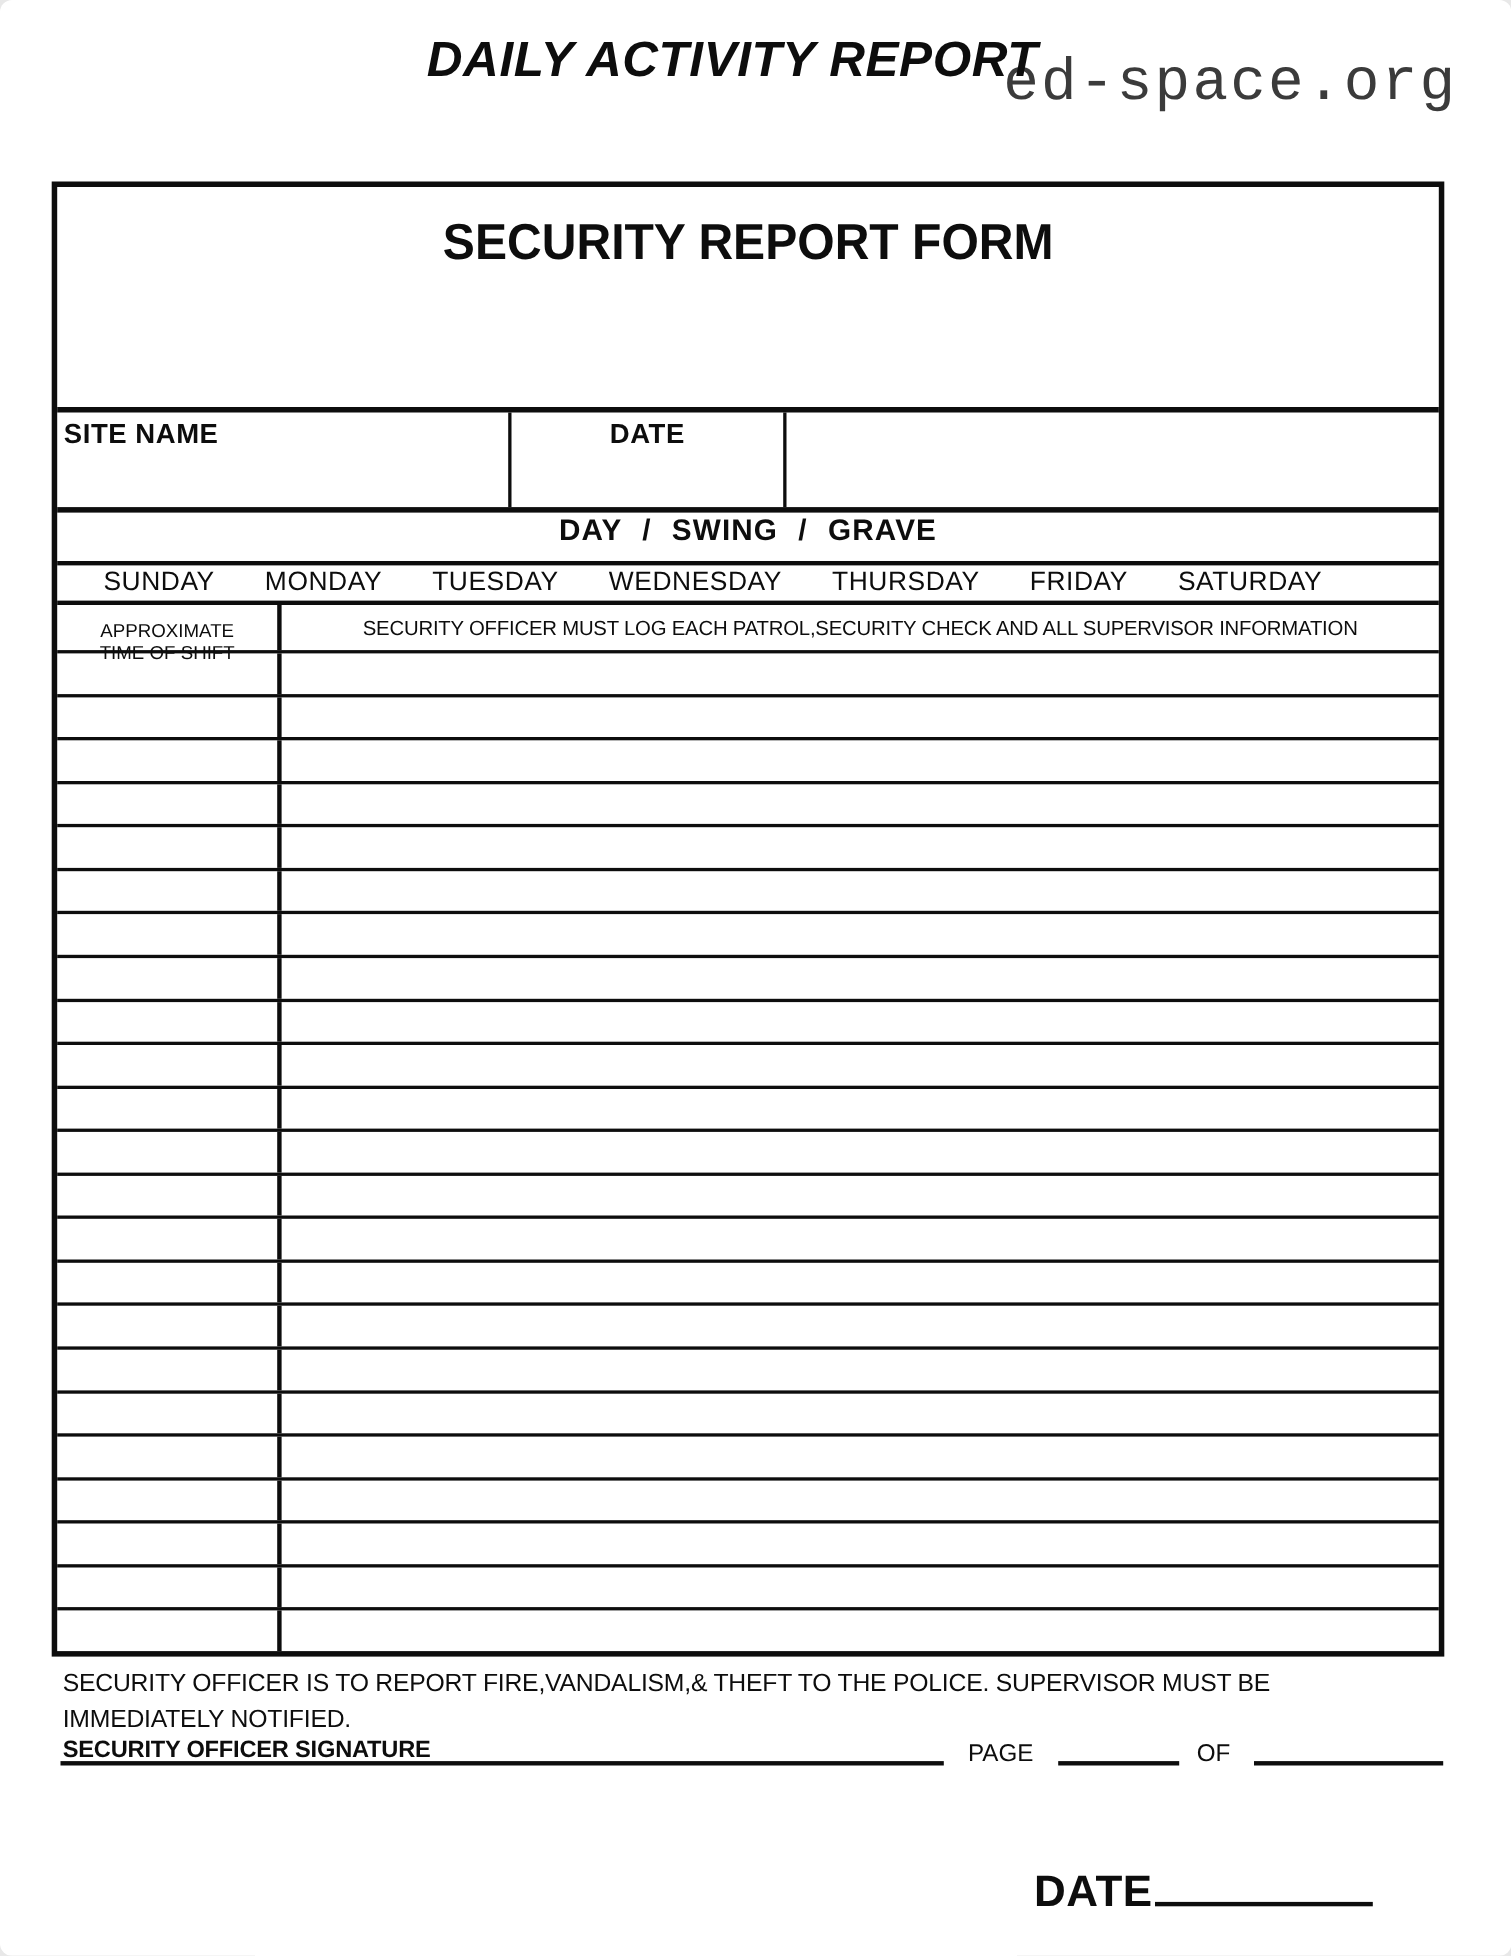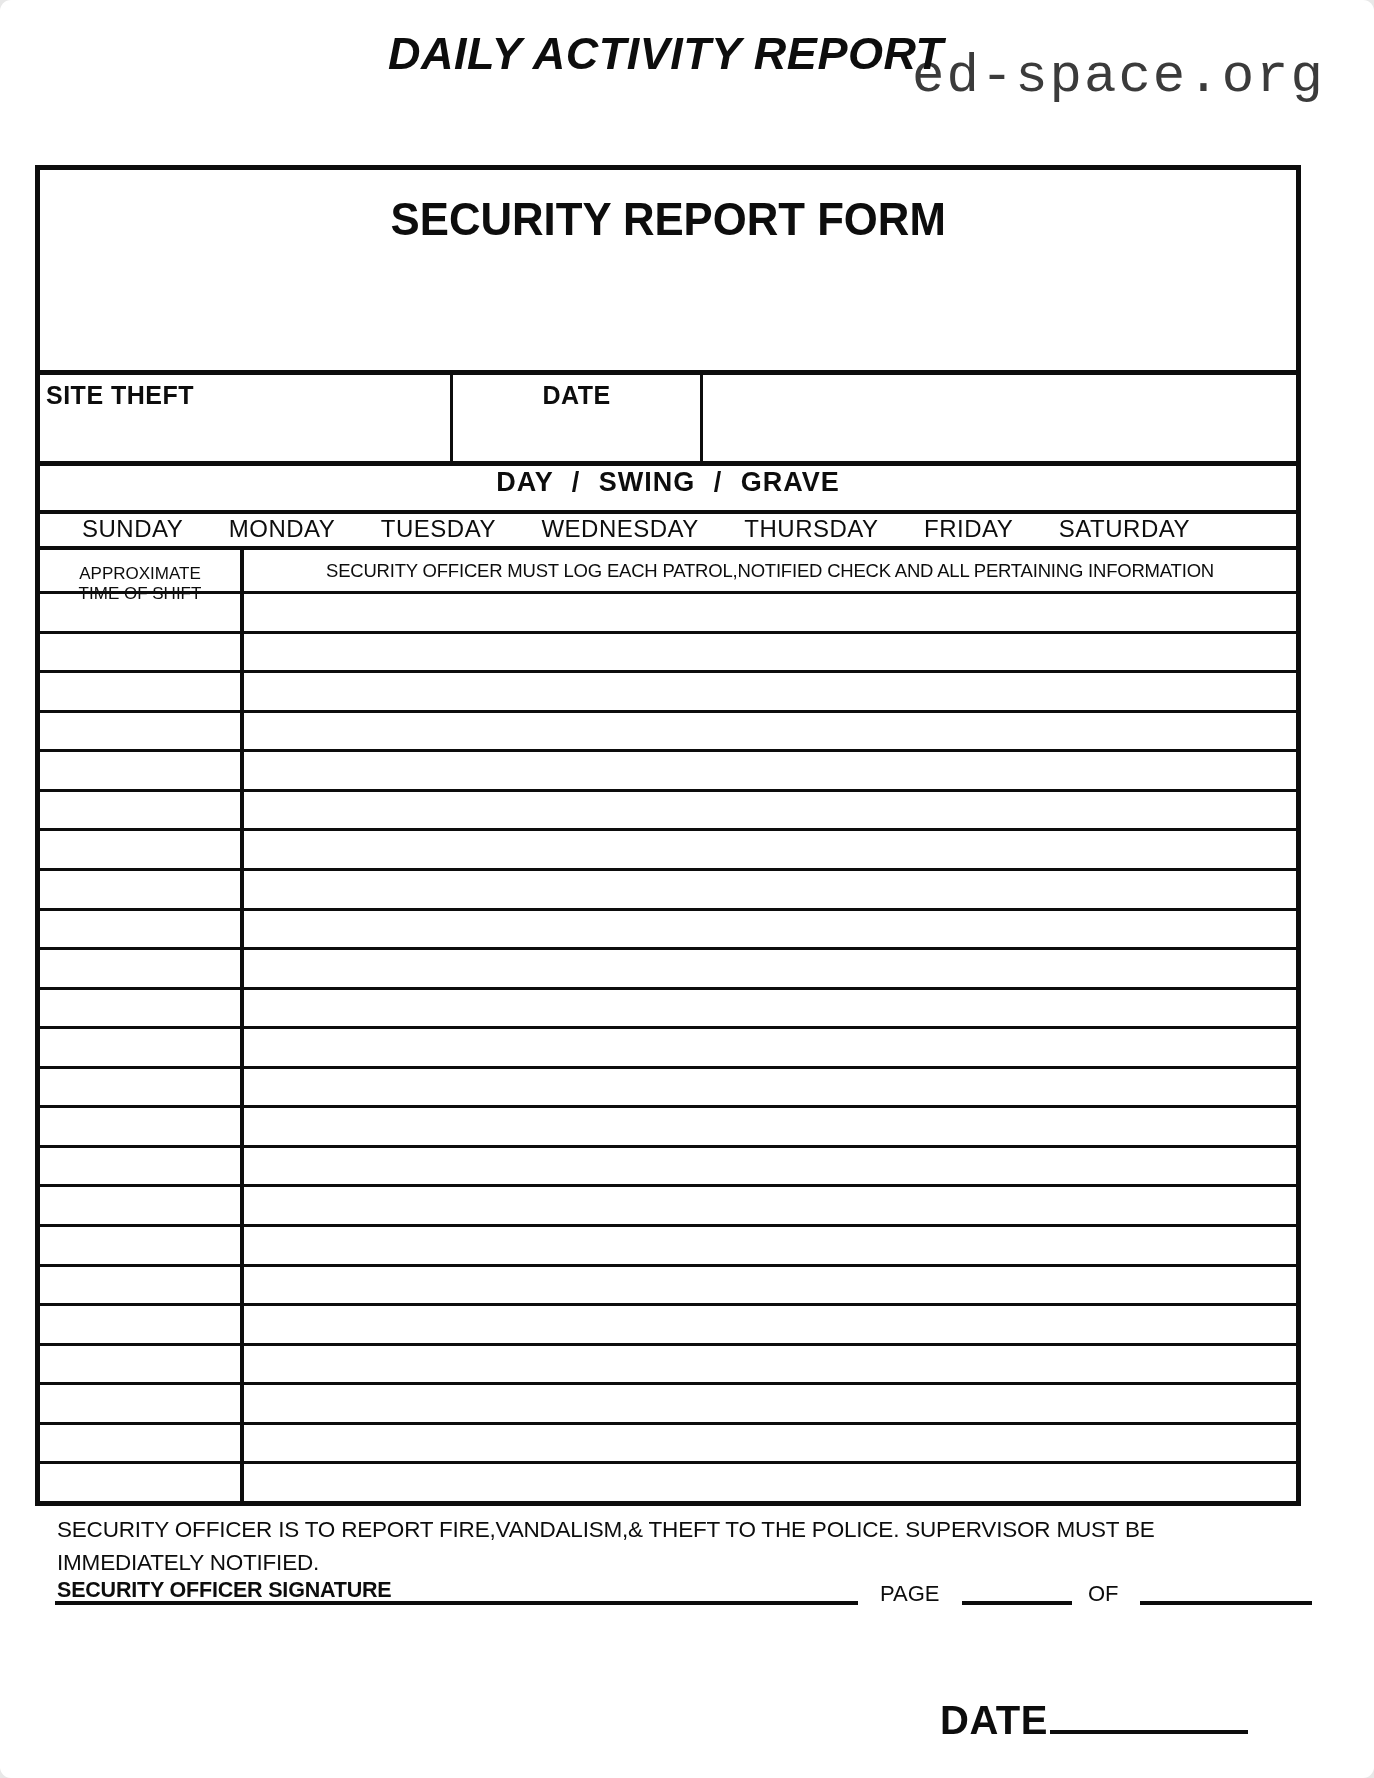--- a/index.html
+++ b/index.html
@@ -34,21 +34,21 @@
     font-size: 54px;
     letter-spacing: 2px;
     color: #3b3b3b;
     white-space: nowrap;
     z-index: 1;
   }
 
   
   .form-box {
     position: absolute;
-    left: 35px; top: 165px;
+    left: 47px; top: 165px;
     width: 1266px; height: 1341px;
     border: 5px solid #0d0d0d;
     display: flex;
     flex-direction: column;
     background: #fff;
   }
   .heading-sec {
     height: 205px;
     border-bottom: 5px solid #0d0d0d;
     text-align: center;
@@ -233,21 +233,21 @@
   <div class="watermark">ed-space.org</div>
 
   <div class="form-box">
 
     <div class="heading-sec">
       <span class="form-heading">SECURITY REPORT FORM</span>
     </div>
 
     <div class="site-row">
       <div class="site-cell">
-        <span class="cell-label">SITE THEFT</span>
+        <span class="cell-label">SITE NAME</span>
       </div>
       <div class="date-cell">
         <span class="cell-label">DATE</span>
       </div>
     </div>
 
     <div class="shift-row">
       <span class="shift-label">DAY / SWING / GRAVE</span>
     </div>
 
@@ -259,21 +259,21 @@
       <span class="day-label">THURSDAY</span>
       <span class="day-label">FRIDAY</span>
       <span class="day-label">SATURDAY</span>
     </div>
 
     <div class="thead-row">
       <div class="time-col-head">
         <div>APPROXIMATE</div>
         <div>TIME OF SHIFT</div>
       </div>
-      <div class="log-col-head">SECURITY OFFICER MUST LOG EACH PATROL,NOTIFIED CHECK AND ALL PERTAINING INFORMATION</div>
+      <div class="log-col-head">SECURITY OFFICER MUST LOG EACH PATROL,SECURITY CHECK AND ALL SUPERVISOR INFORMATION</div>
     </div>
 
     <div class="rows" id="log-rows">
         <div class="log-row">
           <div class="time-cell"></div>
           <div class="log-cell"></div>
         </div>
         <div class="log-row">
           <div class="time-cell"></div>
           <div class="log-cell"></div>

